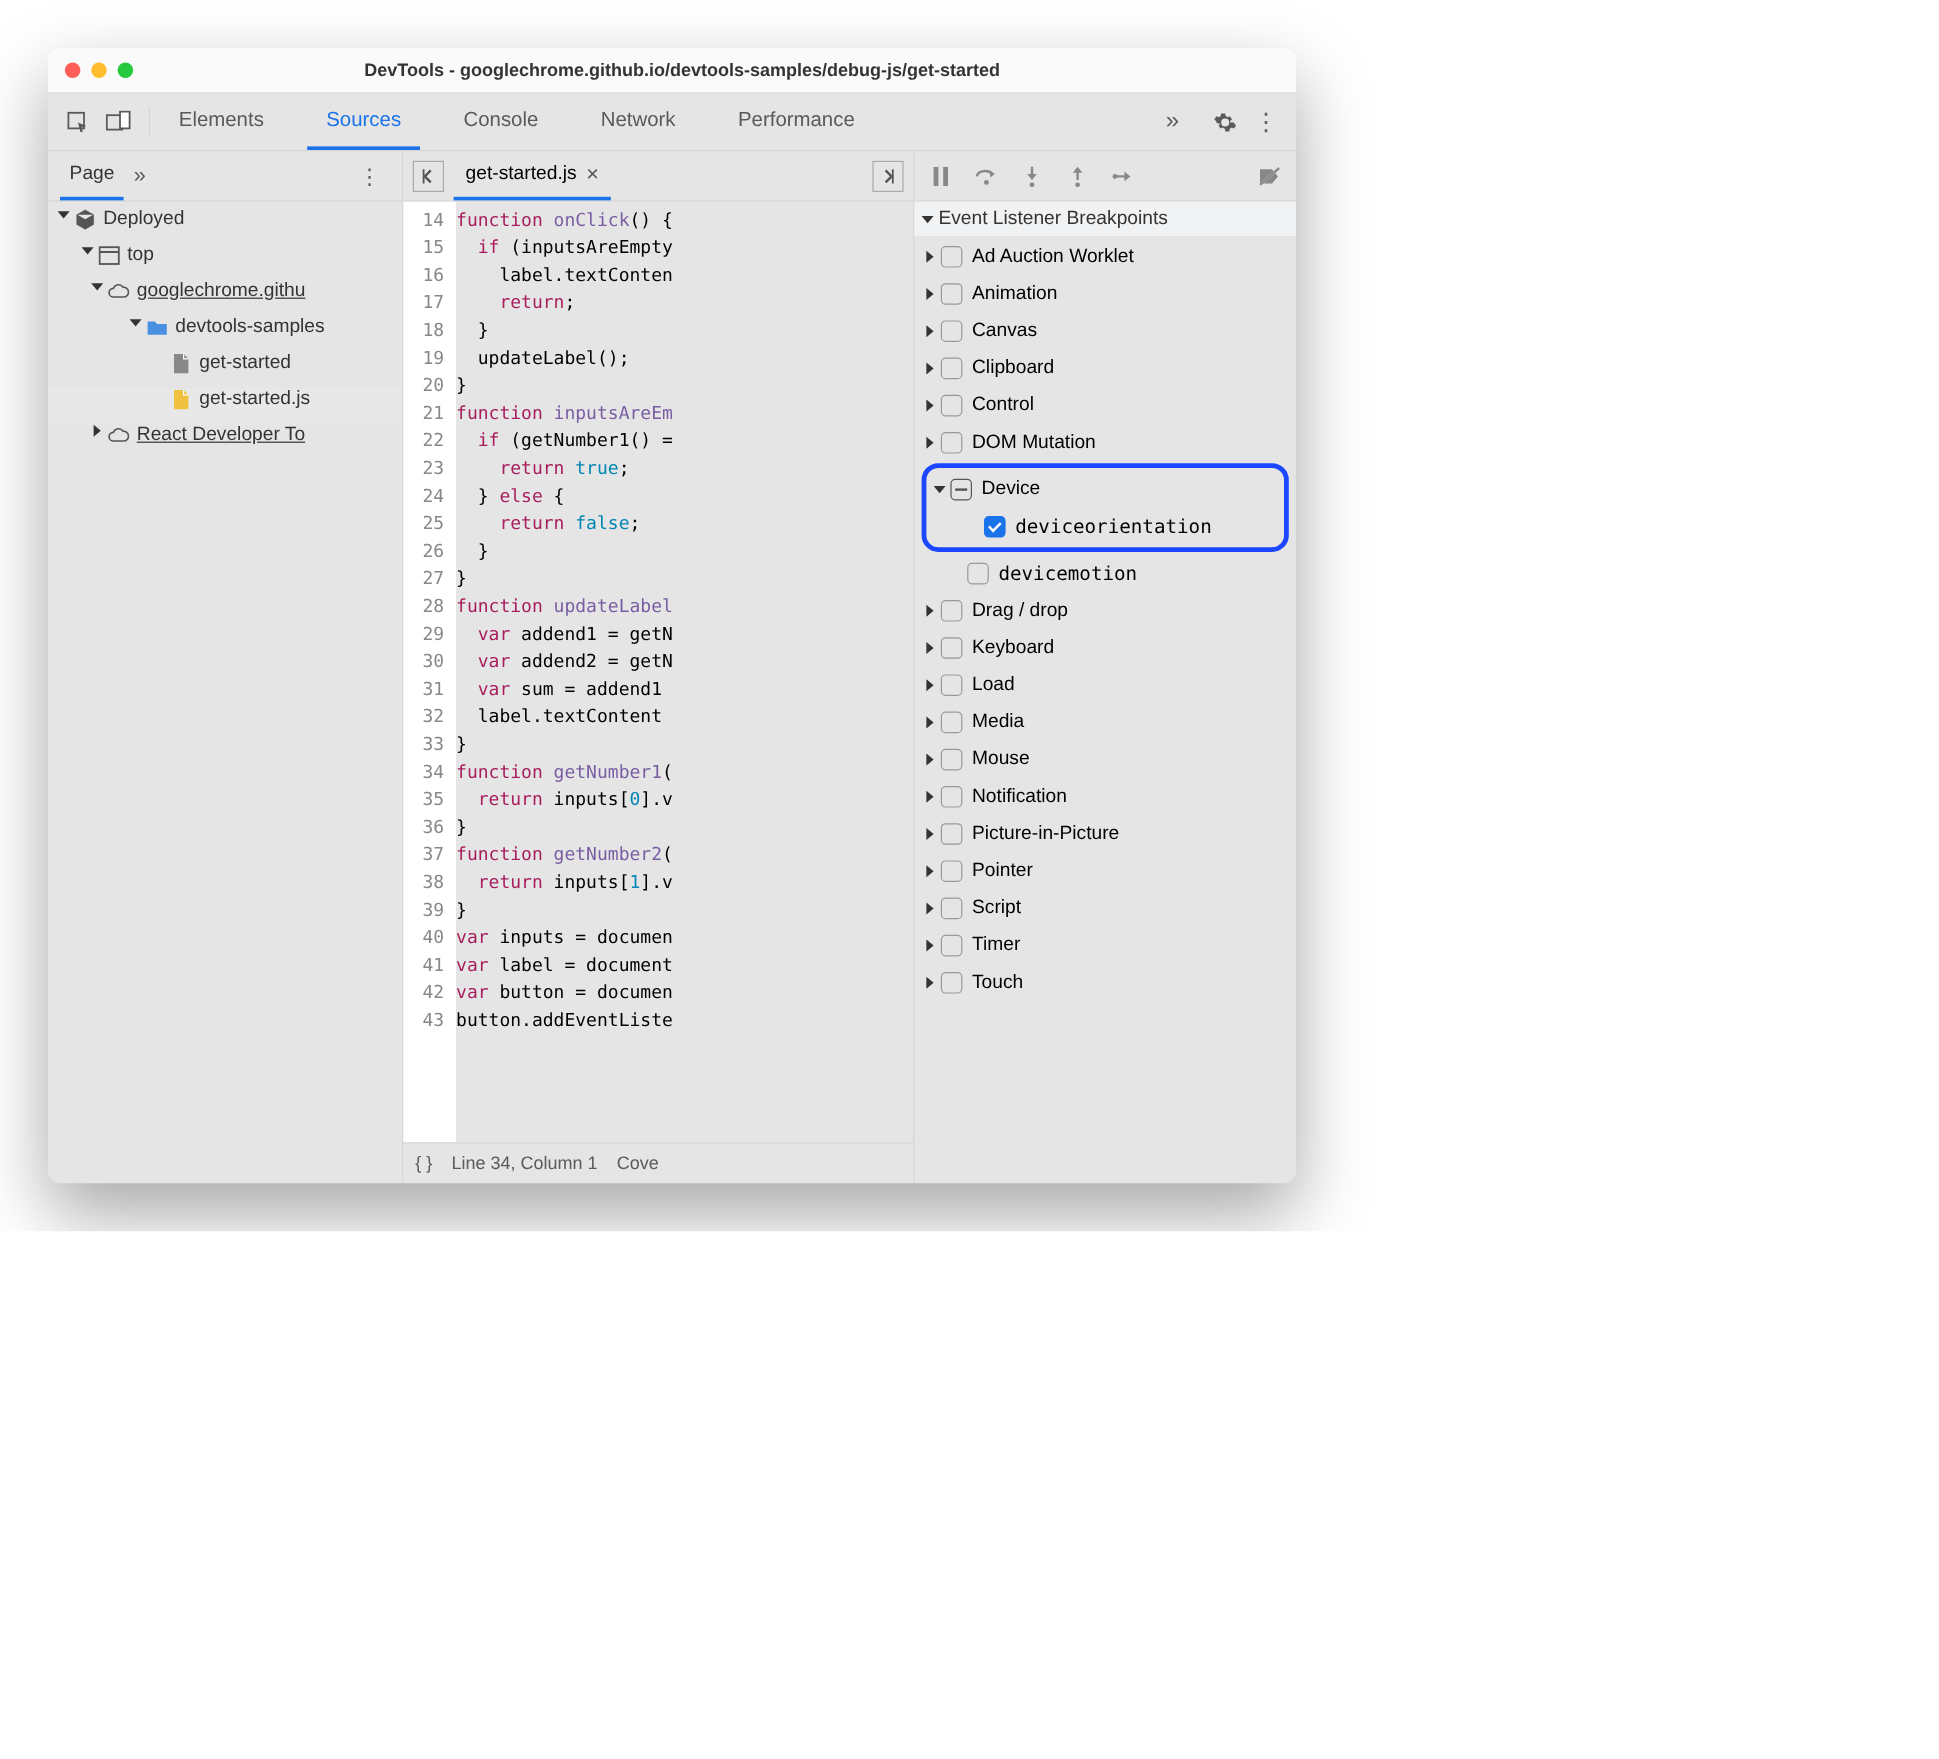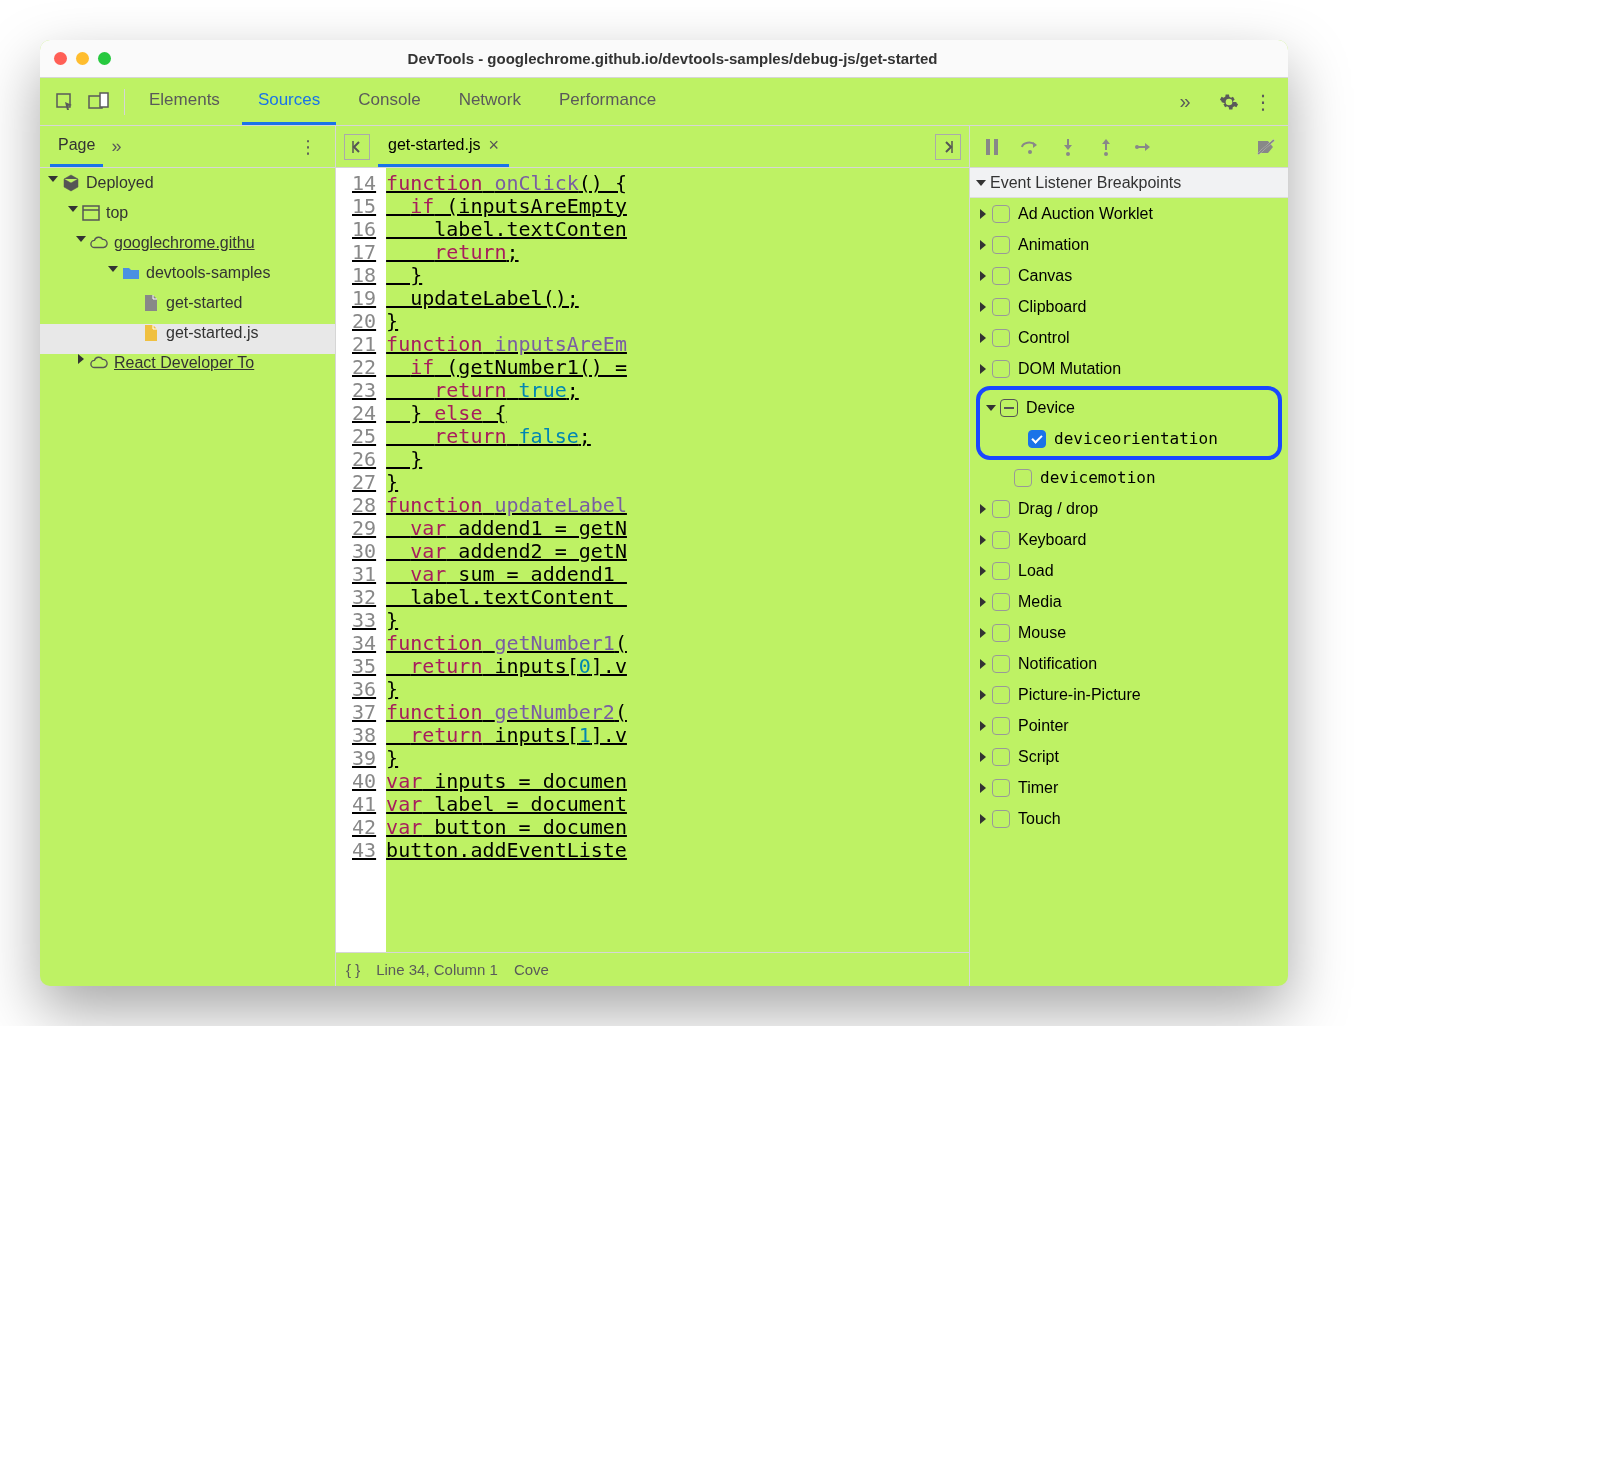--- a/index.html
+++ b/index.html
@@ -1,27 +1,27 @@
 <!DOCTYPE html>
 <html><head>
 <meta charset="utf-8">
 <style>
   * { box-sizing: border-box; margin: 0; padding: 0; }
   body { font-family: -apple-system, BlinkMacSystemFont, "Segoe UI", sans-serif; background: #fff; padding: 40px; }
-  .window { width: 1248px; background: #bef264; border-radius: 10px; box-shadow: 0 25px 60px rgba(0,0,0,0.35); overflow: hidden; position: relative; }
+  .window { width: 1040px; background: #e5e5e5; border-radius: 10px; box-shadow: 0 25px 60px rgba(0,0,0,0.35); overflow: hidden; position: relative; }
   .titlebar { height: 38px; display: flex; align-items: center; padding: 0 14px; border-bottom: 1px solid #d6d6d6; background: #fafafa; }
   .traffic { display: flex; gap: 9px; }
   .dot { width: 13px; height: 13px; border-radius: 50%; }
   .dot.red { background: #ff5f56; } .dot.yellow { background: #ffbd2e; } .dot.green { background: #27c93f; }
   .title { flex: 1; text-align: center; font-size: 15px; font-weight: 600; color: #333; padding-right: 40px;}
   
   .toolbar { height: 48px; display: flex; align-items: center; border-bottom: 1px solid #d6d6d6; padding: 0 8px; }
   .tb-btn { width: 34px; height: 34px; display: flex; align-items: center; justify-content: center; color: #5a5a5a; cursor: pointer; }
   .tb-sep { width: 1px; height: 26px; background: #d6d6d6; margin: 0 8px; }
-  .tabs { display: flex; gap: 6px; flex: 1; height: 100%; align-items: flex-end; }
+  .tabs { display: flex; gap: 20px; flex: 1; height: 100%; align-items: flex-end; }
   .tab { padding: 0 16px; font-size: 17px; color: #5a5a5a; cursor: pointer; height: 100%; display: flex; align-items: center; border-bottom: 3px solid transparent; }
   .tab.active { color: #1a73e8; border-bottom: 3px solid #1a73e8; }
   
   .body { display: flex; height: 860px; }
   .sidebar { width: 296px; border-right: 1px solid #d6d6d6; display: flex; flex-direction: column; }
   .sb-head { height: 42px; display: flex; align-items: center; padding: 0 10px; border-bottom: 1px solid #d6d6d6; }
   .sb-tab { font-size: 16px; color: #333; padding: 0 8px; height: 100%; display: flex; align-items: center; border-bottom: 3px solid #1a73e8; }
   .sb-more { font-size: 18px; color: #5a5a5a; margin-left: 8px; }
   .sb-spacer { flex: 1; }
   .tree { padding: 6px 0; font-size: 16px; color: #333; overflow: hidden; }
@@ -33,21 +33,21 @@
   .tree-row.selected { background: #e8e8e8; }
   .disc { display: inline-block; width: 0; height: 0; border-left: 6px solid #333; border-top: 5px solid transparent; border-bottom: 5px solid transparent; margin-right: 6px; }
   .disc.open { transform: rotate(90deg); }
   .ficon { width: 18px; height: 18px; margin-right: 6px; display: inline-flex; align-items: center; justify-content: center; }
   
   .editor { flex: 1; display: flex; flex-direction: column; min-width: 0; border-right: 1px solid #d6d6d6; }
   .ed-head { height: 42px; display: flex; align-items: center; padding: 0 8px; border-bottom: 1px solid #d6d6d6; }
   .ed-nav { width: 26px; height: 26px; border: 1px solid #aaa; display: flex; align-items: center; justify-content: center; color: #555; cursor: pointer; }
   .ed-tab { display: flex; align-items: center; padding: 0 10px; font-size: 16px; height: 100%; border-bottom: 3px solid #1a73e8; margin: 0 8px; }
   .ed-close { margin-left: 8px; font-size: 18px; color: #555; cursor: pointer; }
-  .code { flex: 1; display: flex; overflow: hidden; font-family: Menlo, Consolas, monospace; font-size: 20px; line-height: 23px; text-decoration: underline; }
+  .code { flex: 1; display: flex; overflow: hidden; font-family: Menlo, Consolas, monospace; font-size: 15px; line-height: 23px; }
   .gutter { background: #fff; color: #888; text-align: right; padding: 4px 10px 4px 16px; }
   .lines { padding: 4px 0; white-space: pre; overflow: hidden; }
   .kw { color: #a71d5d; } .fn { color: #795da3; } .lit { color: #0086b3; } .num { color: #0086b3; }
   .status { height: 34px; border-top: 1px solid #d6d6d6; display: flex; align-items: center; padding: 0 10px; font-size: 15px; color: #5a5a5a; gap: 16px; }
   
   .panel { width: 318px; display: flex; flex-direction: column; }
   .pn-head { height: 42px; display: flex; align-items: center; padding: 0 10px; border-bottom: 1px solid #d6d6d6; gap: 14px; }
   .pn-btn { width: 24px; height: 24px; display: flex; align-items: center; justify-content: center; color: #888; cursor: pointer; }
   .pn-section { background: #f1f2f3; height: 30px; display: flex; align-items: center; padding: 0 8px; font-size: 16px; color: #333; border-bottom: 1px solid #ddd; }
   .bp-list { flex: 1; overflow-y: auto; font-size: 16px; }

